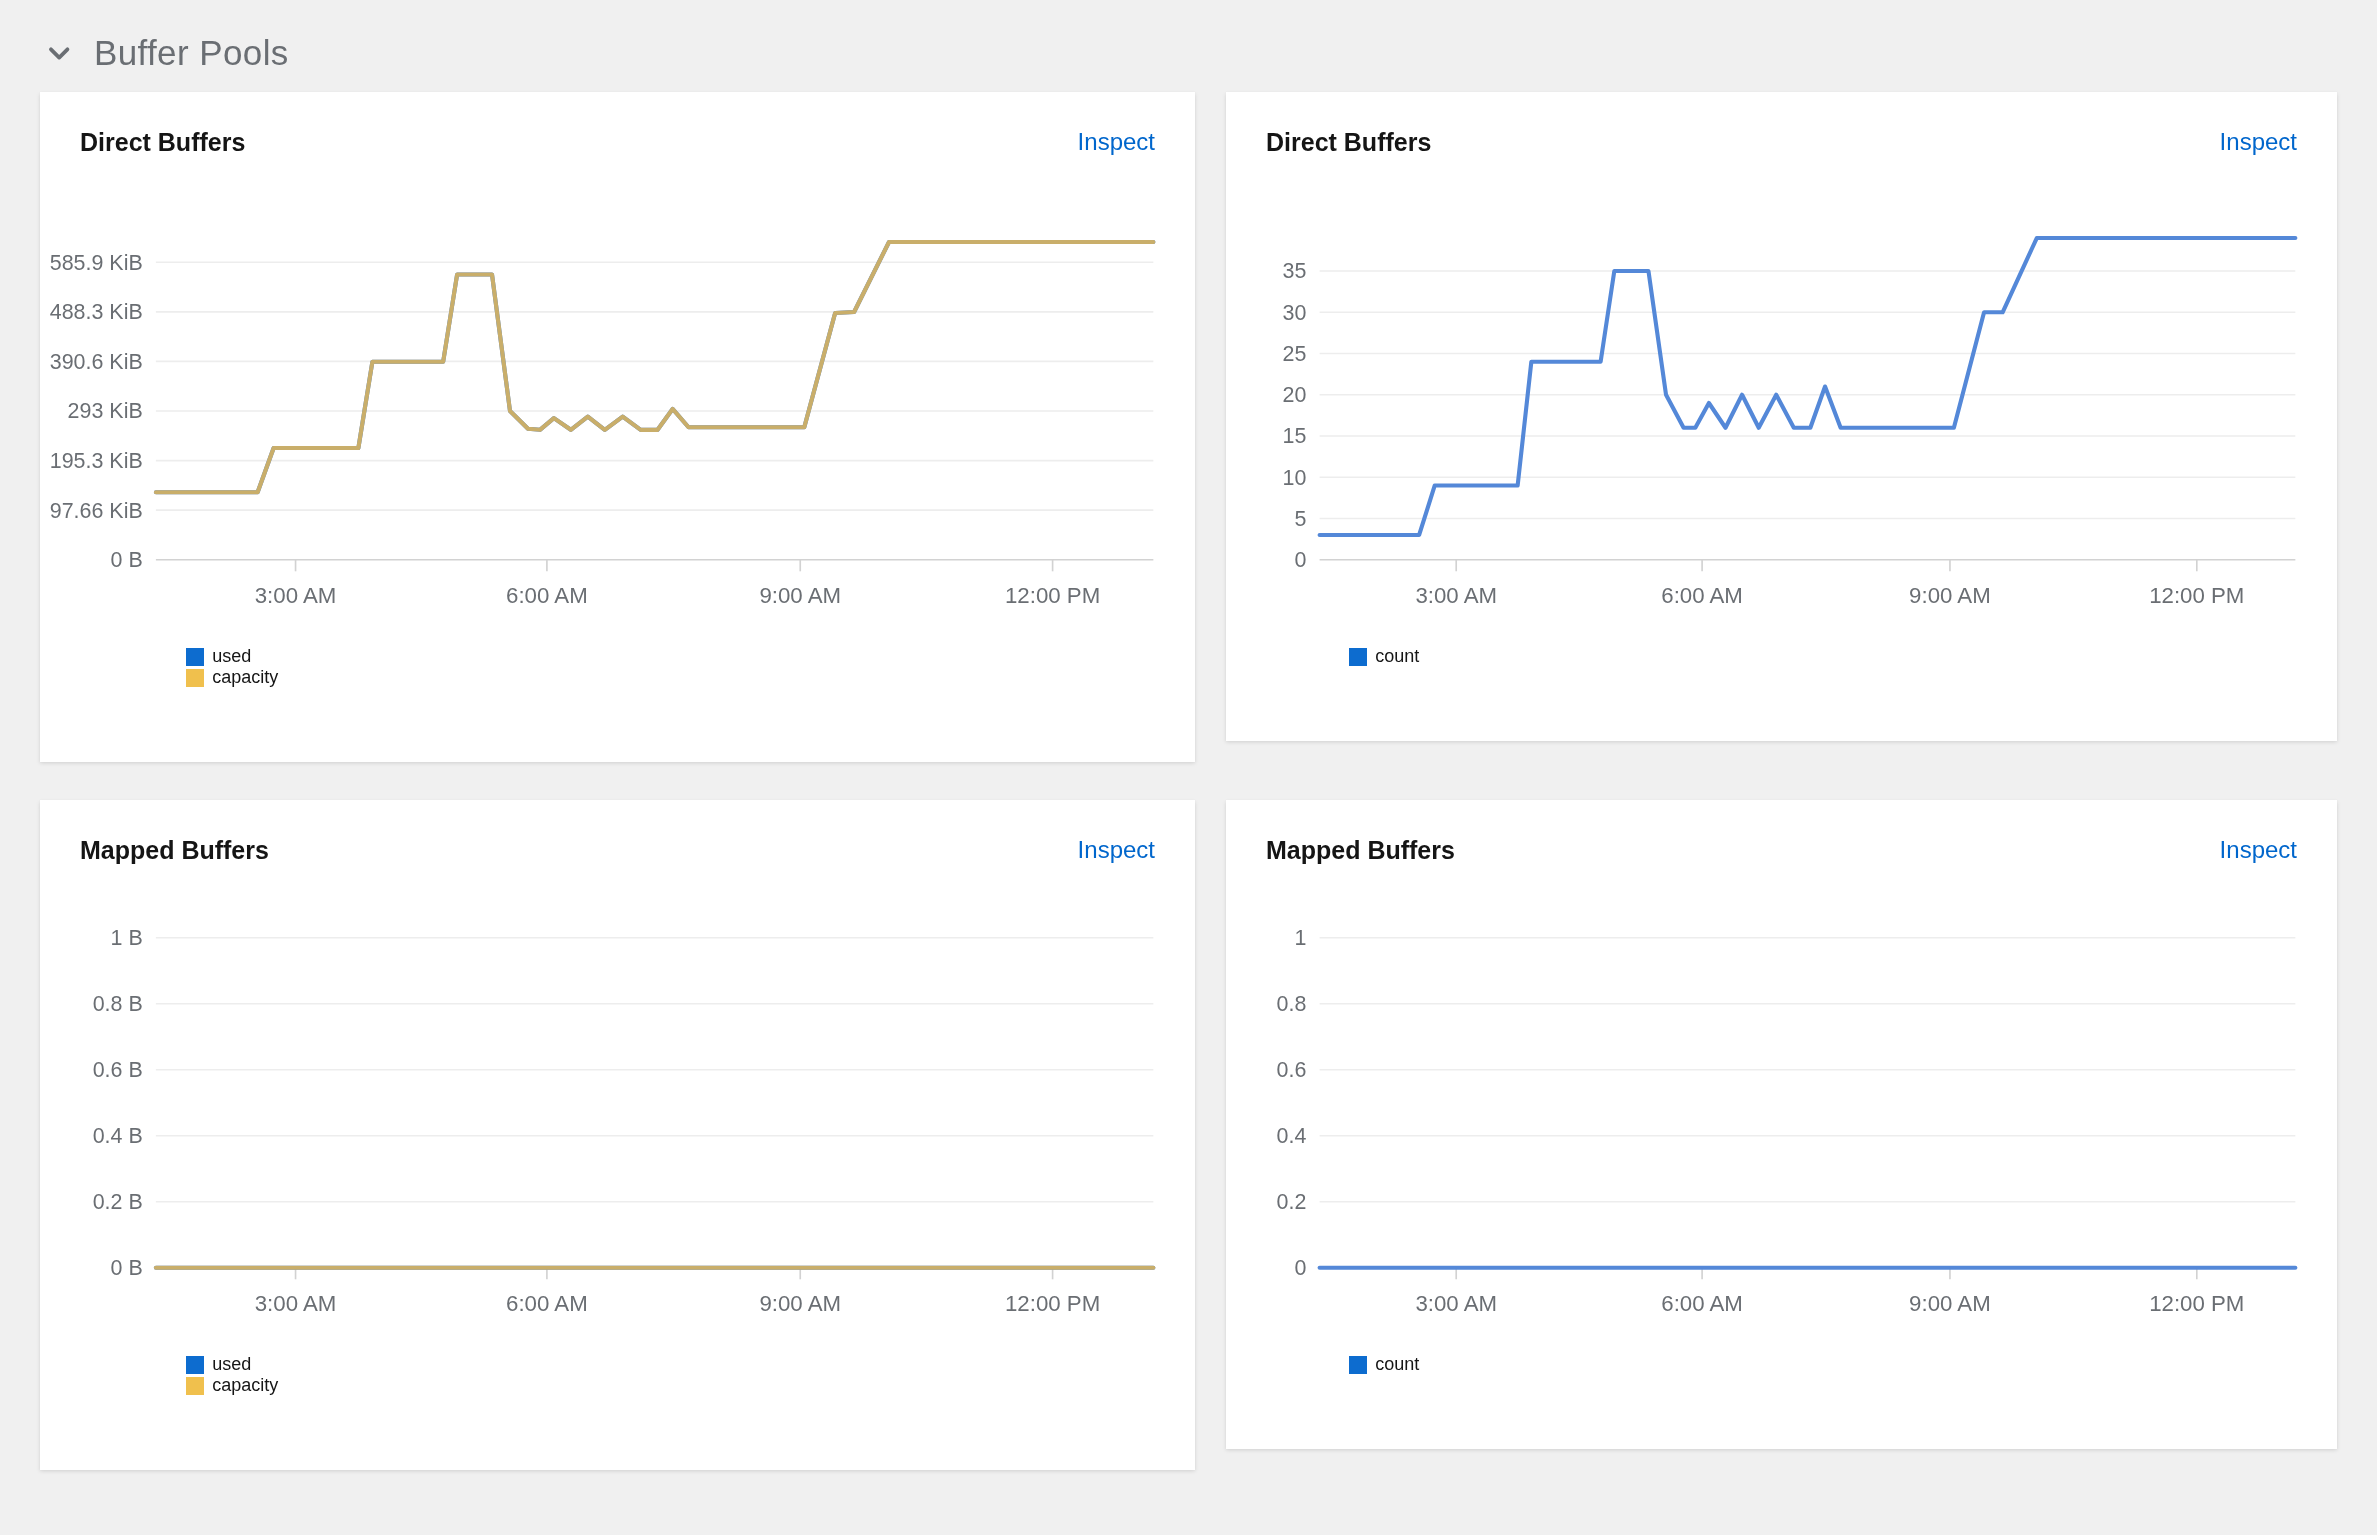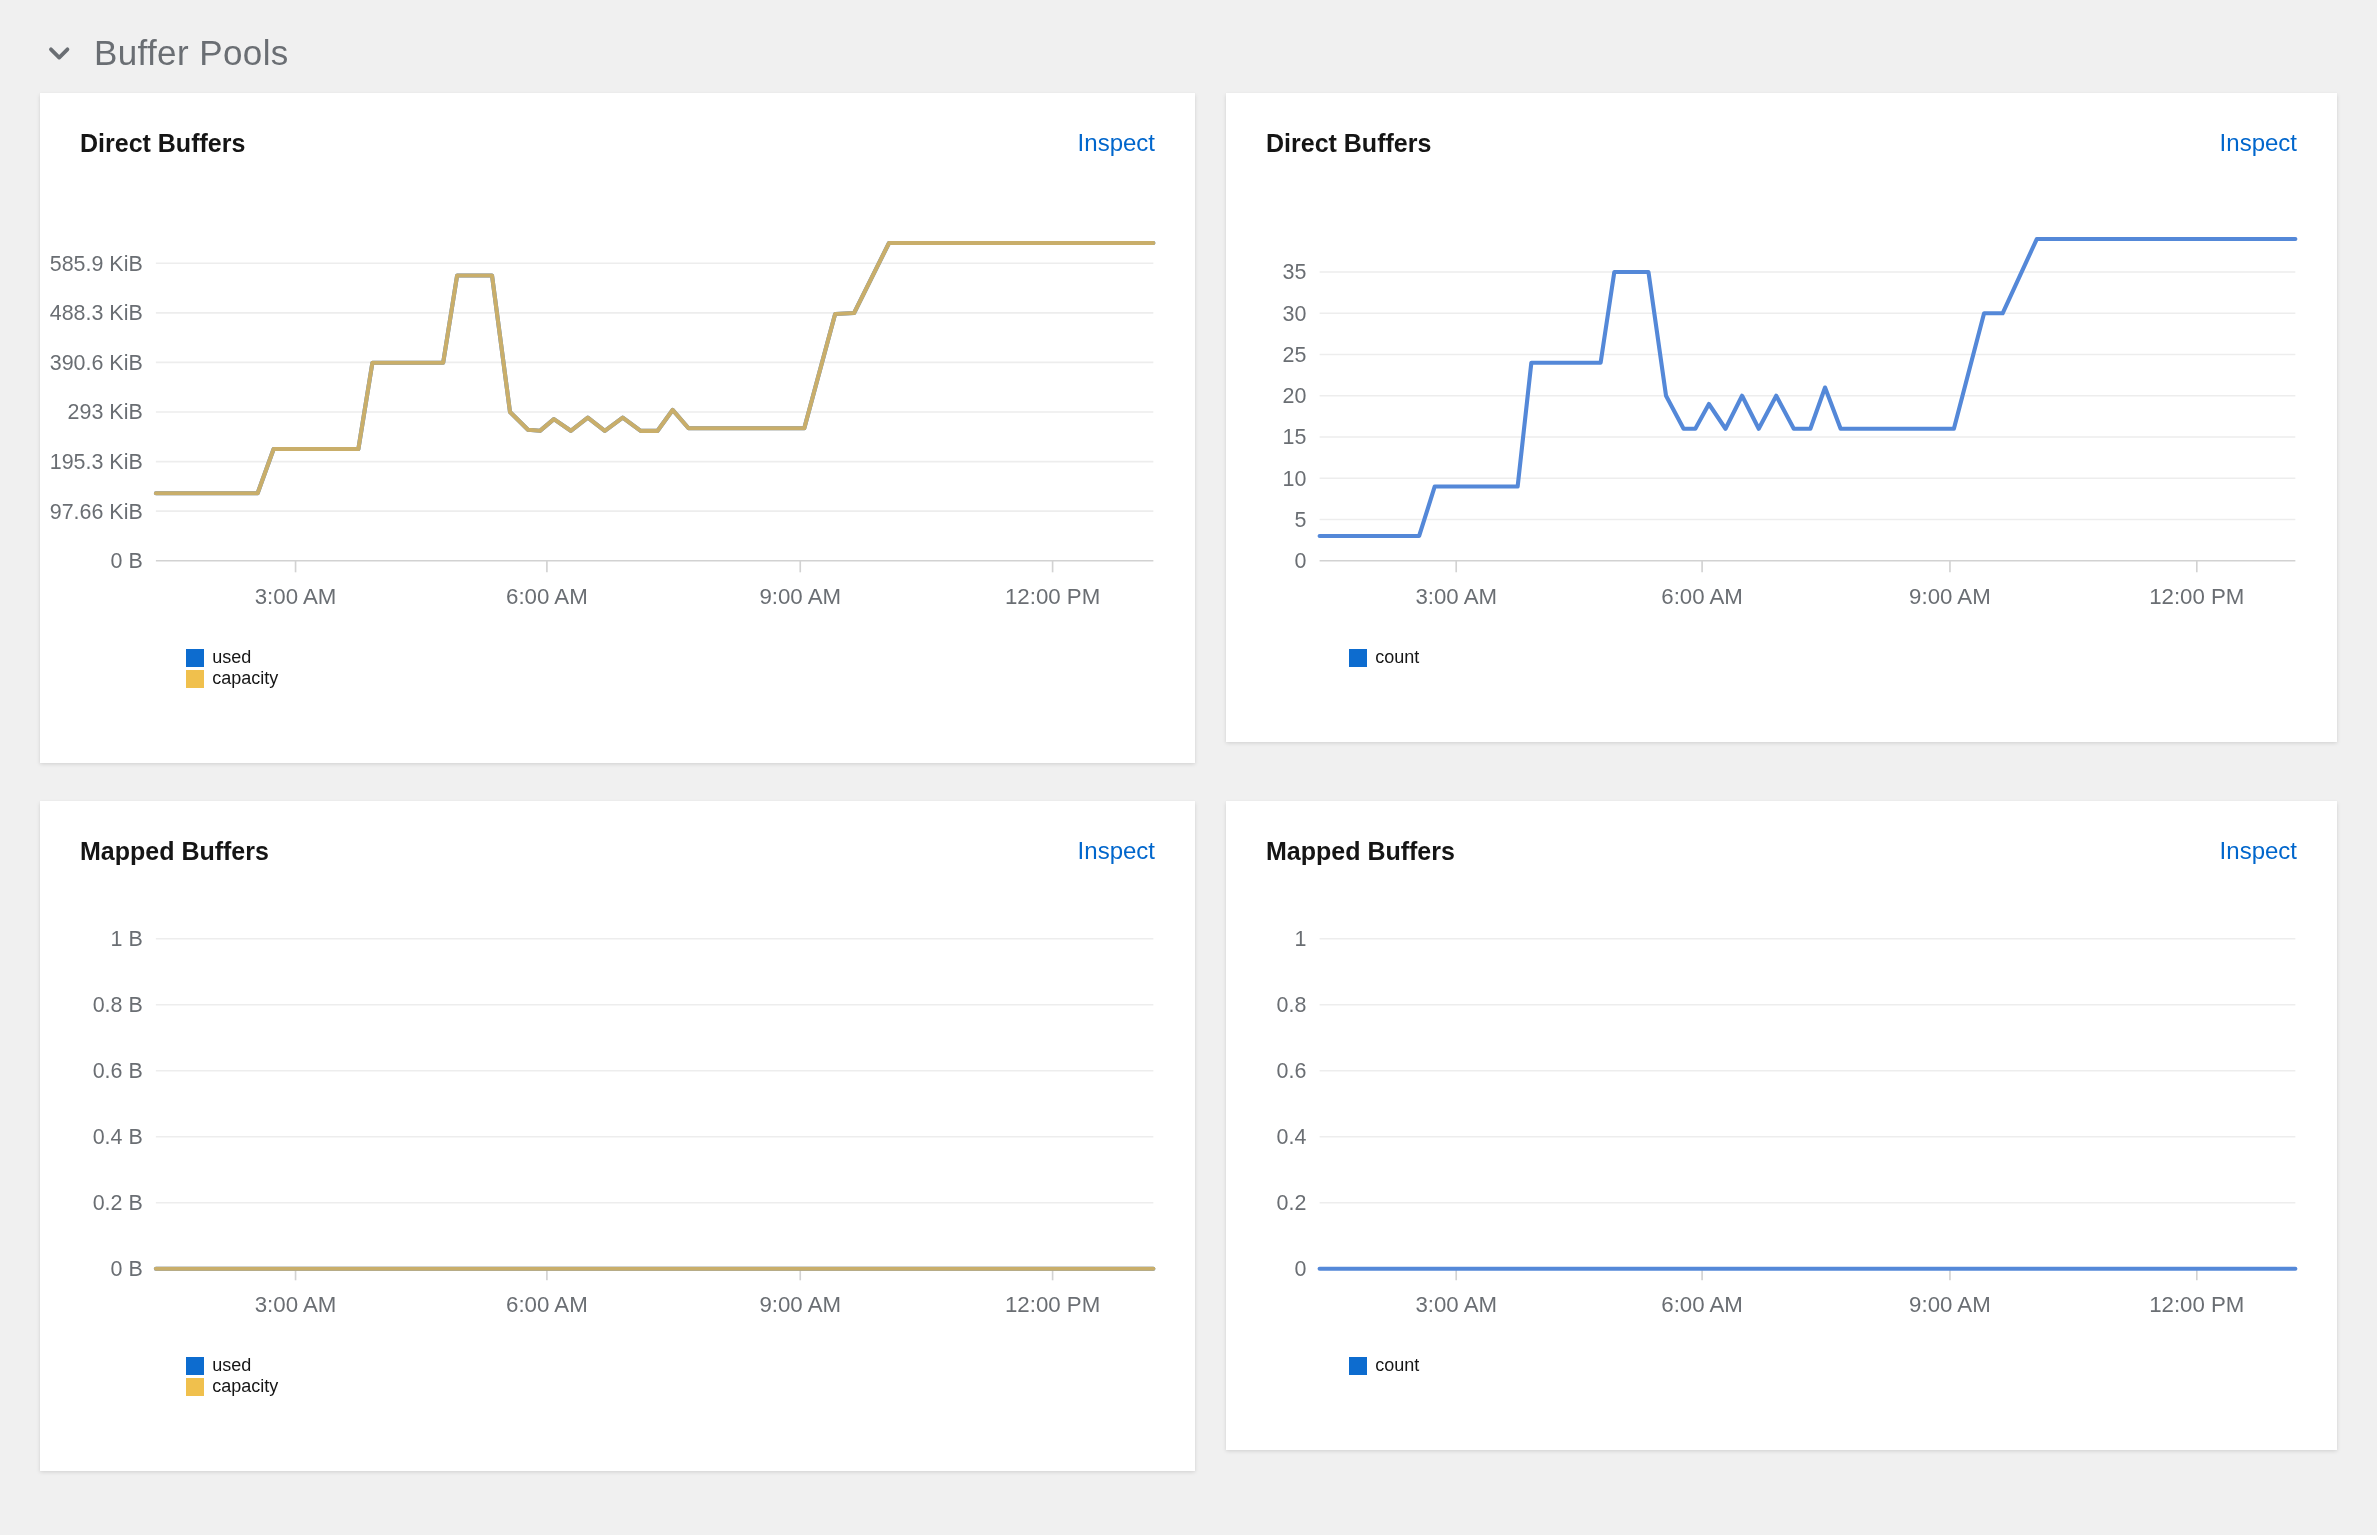--- a/index.html
+++ b/index.html
@@ -5,32 +5,33 @@
   * { box-sizing: border-box; }
   html,body { margin:0; padding:0; }
   body {
     width:2377px; height:1535px;
     background:#f0f0f0;
     font-family:"Liberation Sans", sans-serif;
     overflow:hidden;
   }
   .section-header {
     display:flex; align-items:center; gap:21.5px;
-    padding:33px 46px 20px 46px;
+    padding:33px 46px 8px 46px;
     color:#6a6e73;
     cursor:pointer;
   }
   .section-header .chev { display:flex; align-items:center; }
   .section-title { font-size:35px; font-weight:400; letter-spacing:0.4px; }
   .grid {
     display:grid;
     grid-template-columns:1155px 1111px;
     column-gap:31px; row-gap:38px;
     padding:0 40px;
     align-items:start;
+    margin-top:11px;
   }
   .card {
     background:#ffffff;
     box-shadow:0 1.7px 4.1px rgba(3,3,3,0.13), 0 0 0.8px rgba(3,3,3,0.06);
     padding:36px 40px 74px 40px;
   }
   .card-head { display:flex; justify-content:space-between; align-items:flex-start; height:35px; }
   .card-title { font-size:25px; font-weight:700; color:#151515; }
   .inspect-link { font-size:24px; color:#0066cc; text-decoration:none; cursor:pointer; }
   svg.chart { display:block; margin-top:50px; width:100%; height:413px; overflow:visible; }

